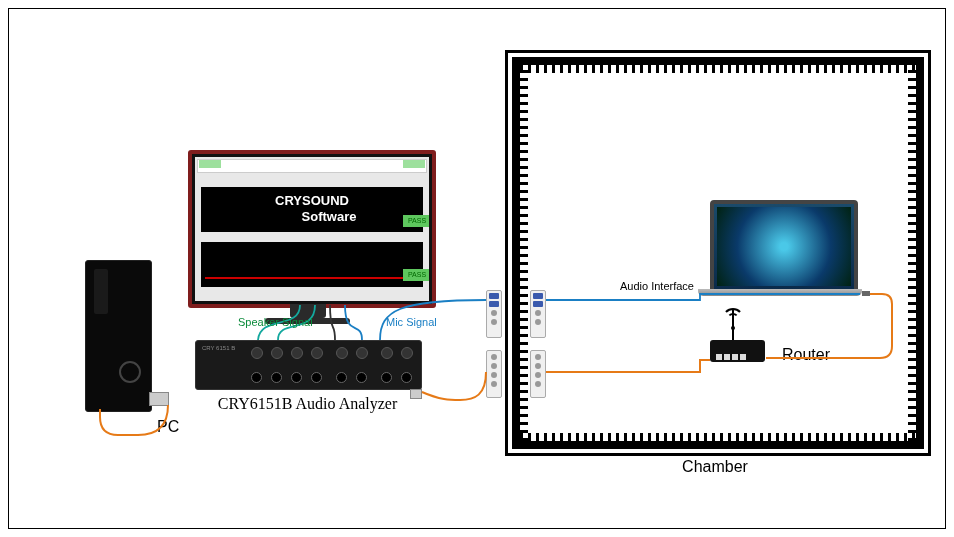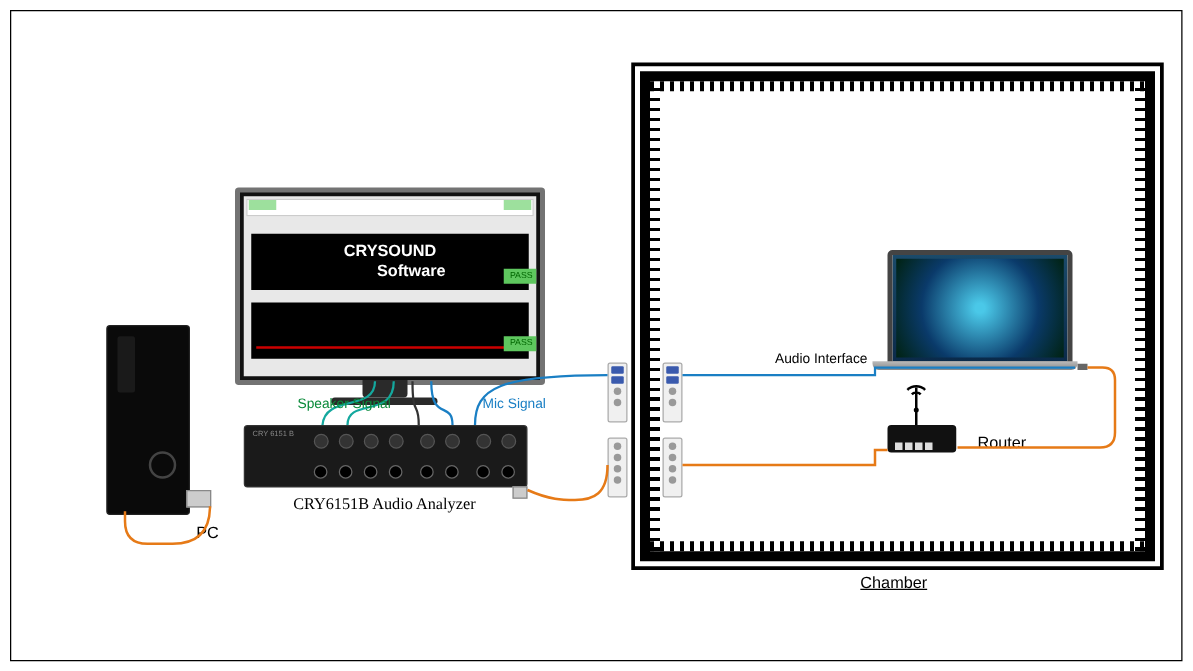--- a/index.html
+++ b/index.html
@@ -1,27 +1,27 @@
 <!DOCTYPE html>
 <html><head>
 <meta charset="utf-8">
 <style>
   body { margin:0; padding:0; width:954px; height:537px; background:#fff; font-family:Arial,sans-serif; position:relative; overflow:hidden; }
   .border-frame { position:absolute; left:8px; top:8px; right:8px; bottom:8px; border:1px solid #000; }
-  .lbl { position:absolute; font-size:13px; color:#000; }
+  .lbl { position:absolute; font-size:16px; color:#000; }
   .lbl-center { text-align:center; }
 
   
   .pc { position:absolute; left:85px; top:260px; width:65px; height:150px; background:#0a0a0a; border:1px solid #222; border-radius:3px; }
   .pc::before { content:''; position:absolute; left:8px; top:8px; width:14px; height:45px; background:#1a1a1a; border-radius:2px; }
   .pc-btn { position:absolute; right:10px; top:100px; width:18px; height:18px; border:2px solid #444; border-radius:50%; }
   .pc-port { position:absolute; right:-18px; bottom:5px; width:18px; height:12px; background:#ccc; border:1px solid #888; }
 
   
-  .monitor { position:absolute; left:188px; top:150px; width:240px; height:150px; background:#111; border:4px solid #737373; border-radius:3px; }
+  .monitor { position:absolute; left:188px; top:150px; width:240px; height:150px; background:#111; border:4px solid #7f1d1d; border-radius:3px; }
   .monitor-stand { position:absolute; left:290px; top:304px; width:36px; height:14px; background:#2a2a2a; border-radius:0 0 3px 3px; }
   .monitor-base { position:absolute; left:265px; top:318px; width:85px; height:6px; background:#2a2a2a; border-radius:3px; }
   .screen { position:absolute; inset:3px; background:#e8e8e8; overflow:hidden; }
   .sw-title-bar { position:absolute; top:2px; left:2px; right:2px; height:12px; background:#fff; border:1px solid #ccc; }
   .sw-btn { position:absolute; height:8px; width:22px; background:#9de09d; top:3px; }
   .sw-panel { position:absolute; left:6px; right:6px; height:45px; background:#000; }
   .sw-panel.top { top:30px; }
   .sw-panel.bot { top:85px; }
   .sw-panel .wave { position:absolute; left:4px; right:4px; bottom:8px; height:2px; background:linear-gradient(90deg,#c00 0%,#c00 100%); }
   .sw-pass { position:absolute; right:-2px; width:28px; height:12px; background:#5ec75e; font-size:7px; color:#060; text-align:center; line-height:12px; }
@@ -128,21 +128,21 @@
   <div class="analyzer-port" style="left:160px;"></div>
   <div class="analyzer-port" style="left:185px;"></div>
   <div class="analyzer-port" style="left:205px;"></div>
   <div class="analyzer-out"></div>
 </div>
 <div class="lbl lbl-center" style="left:195px; top:395px; width:225px;font-family:Liberation Serif, serif;">CRY6151B Audio Analyzer</div>
 
 <div class="chamber">
   <div class="chamber-foam"></div>
 </div>
-<div class="lbl lbl-center" style="left:505px; top:458px; width:420px;text-decoration:underline;">Chamber</div>
+<div class="lbl lbl-center" style="left:505px; top:458px; width:420px;">Chamber</div>
 
 <div class="laptop">
   <div class="laptop-screen"></div>
 </div>
 <div class="laptop-base"></div>
 <div class="laptop-port"></div>
 
 <div class="router-ant"></div>
 <div class="router-sig"></div>
 <div class="router-sig-dot"></div>

